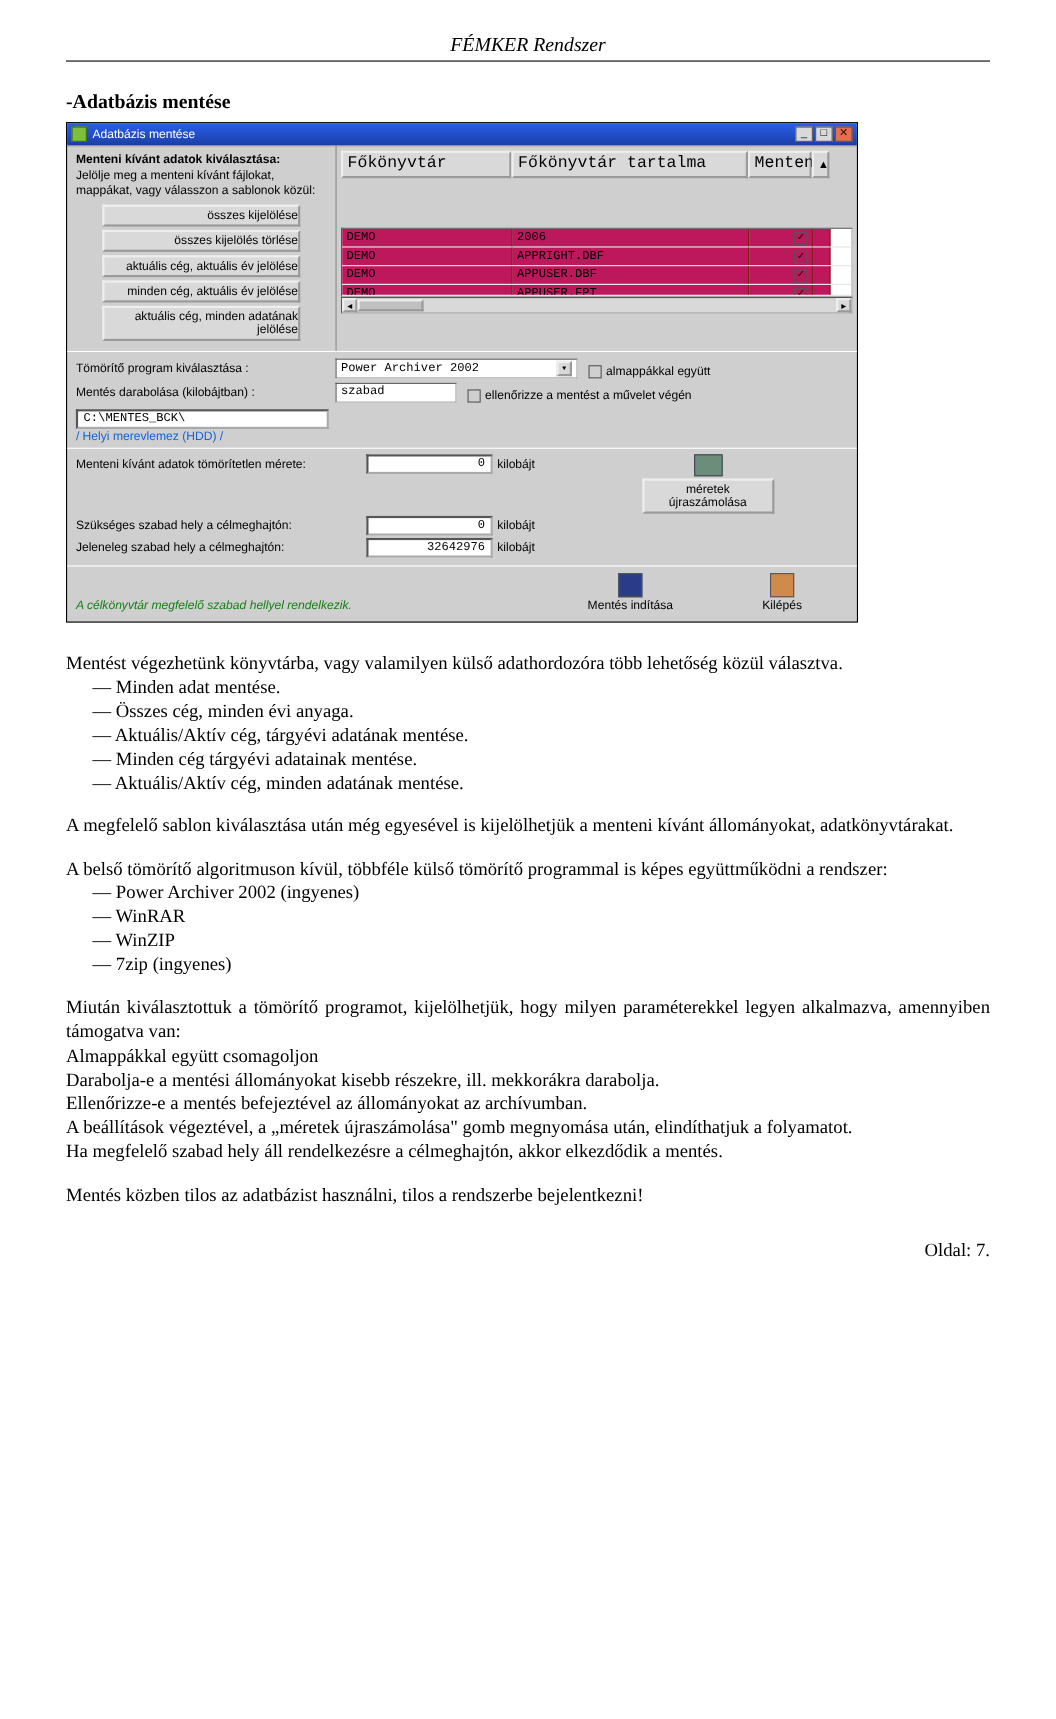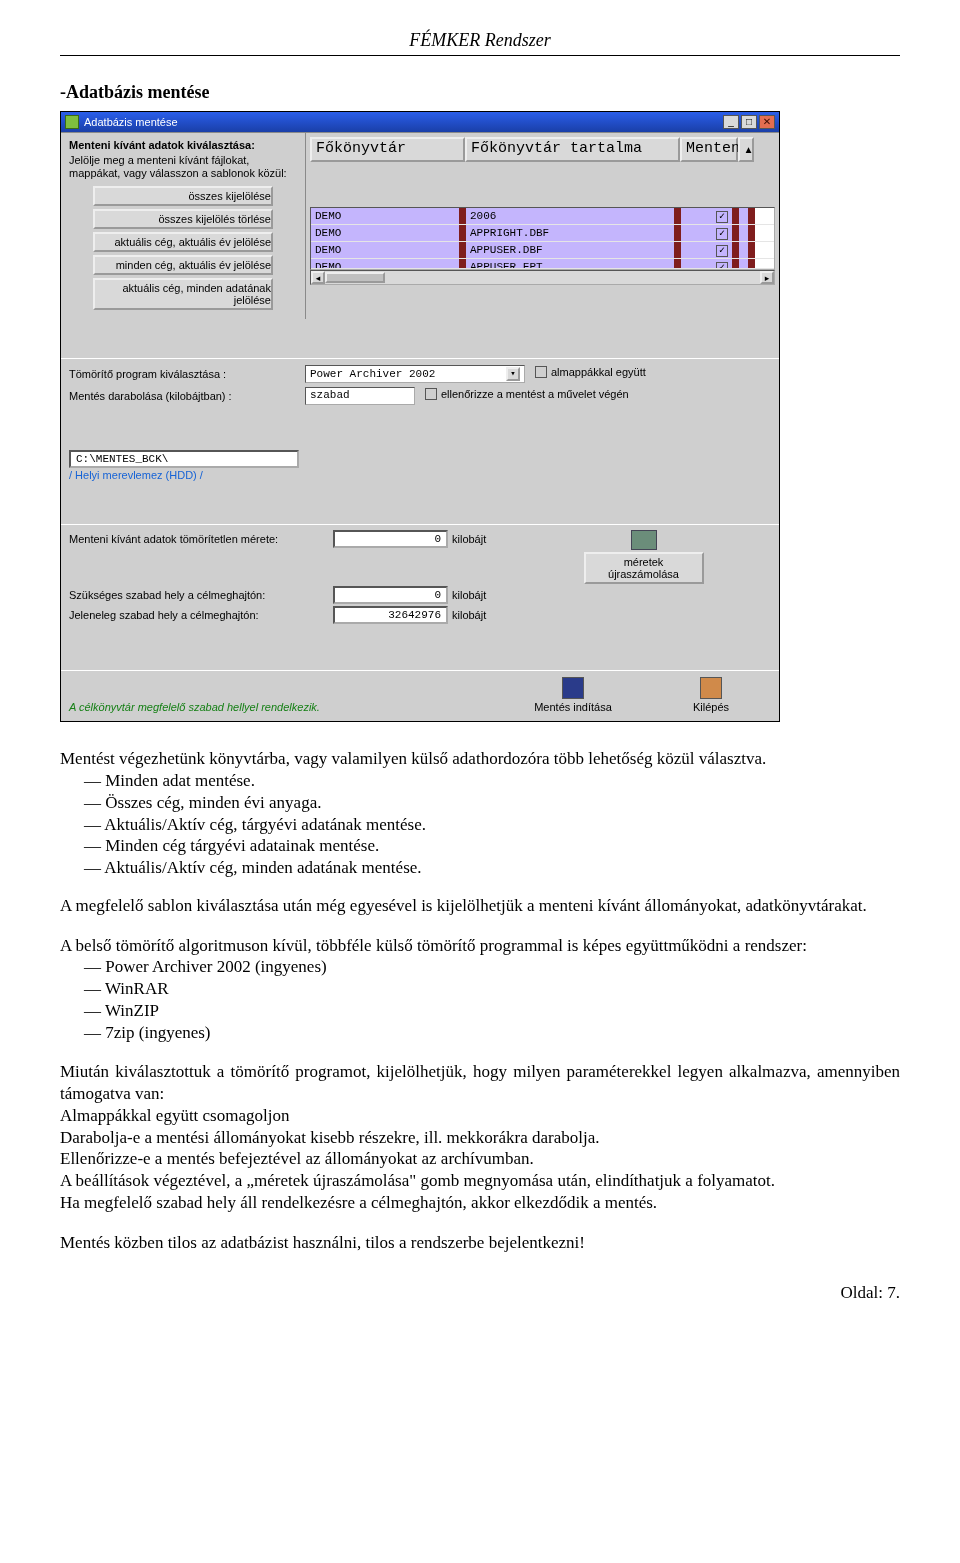--- a/index.html
+++ b/index.html
@@ -65,21 +65,20 @@
     border: 1px solid #555;
     font-size: 10px;
     text-align: center;
     line-height: 12px;
     color: #000;
   }
   .winbtn.close { background: #e36e50; color:#3b0a00;}
   .win-body {
     display: flex;
     flex-direction: column;
-    gap: 39px;
   }
   .left-select {
     width: 245px;
     padding: 6px 8px 6px 8px;
     border-right: 1px solid #8a8a8a;
     border-top: 1px solid #8a8a8a;
   }
   .left-select .lbl { font-weight: bold; margin-bottom: 3px;}
   .left-select .desc { margin: 0 0 6px 0; line-height: 1.2; }
   .left-select button {
@@ -116,21 +115,21 @@
     background: #fff;
     border: 1px inset #aaa;
     min-height: 60px;
     margin-top: 45px;
     font-family: "Courier New", monospace;
     font-size: 11px;
     position: relative;
     overflow: hidden;
   }
   .listrow { display:flex; border-bottom: 1px solid #e5e5e5;}
-  .listrow .hcell { background: #c4b5fd; border: none; border-right:7px solid #7f1d1d; padding:0 4px; height:16px; line-height:16px;}
+  .listrow .hcell { background: #be185d; border: none; border-right:1px solid #7f1d1d; padding:0 4px; height:16px; line-height:16px;}
   .listrow .c3 { text-align:right; }
   .chk { display:inline-block; width:12px; height:12px; border:1px solid #555; margin:1px 0 0 0; text-align:center; line-height:9px; font-size:10px;}
   .scrollx { height: 15px; background:#d9d9d9; border:1px inset #aaa; display:flex; align-items:center;}
   .scrollx .arrow { width:14px; height:13px; background:#d9d9d9; border:2px outset #eee; text-align:center; font-size:9px; line-height:10px;}
   .scrollx .thumb { width:60px; height:11px; background:#c0c0c0; border:2px outset #eee; margin-left:0;}
   
   .midpane {
     padding: 6px 8px;
     display: grid;
     grid-template-columns: 230px 1fr;
@@ -182,21 +181,21 @@
   .path-row .drive { color:#1663d6; font-style:normal; font-size:11px; padding-top:1px;}
   
   .body-text { font-size: 17px; line-height: 1.28; }
   .body-text p { margin: 0 0 18px 0; text-align: justify;}
   .body-text p.tight { margin-bottom: 0;}
   .em-list { margin: 0 0 18px 0; padding: 0 0 0 48px; list-style: none;}
   .em-list li::before { content: "— "; margin-left: -24px;}
   .footer { text-align: right; font-size: 17px; margin-top: 30px;}
   .nom { margin-bottom:0;}
   .mid-right-col { display:flex; flex-direction:column; gap:4px;}
-  .mid-right-col ._r { display:flex; align-items:flex-start; gap:10px;}
+  .mid-right-col ._r { display:flex; align-items:flex-end; gap:10px;}
   .statgrid { padding: 4px 0 6px 0; border-top:1px solid #fff;}
   .panel-top-upper { display:flex; }
 </style>
 </head>
 <body>
 <div class="page">
 
 <div class="doc-header">FÉMKER Rendszer</div>
 <hr class="hr">
 

